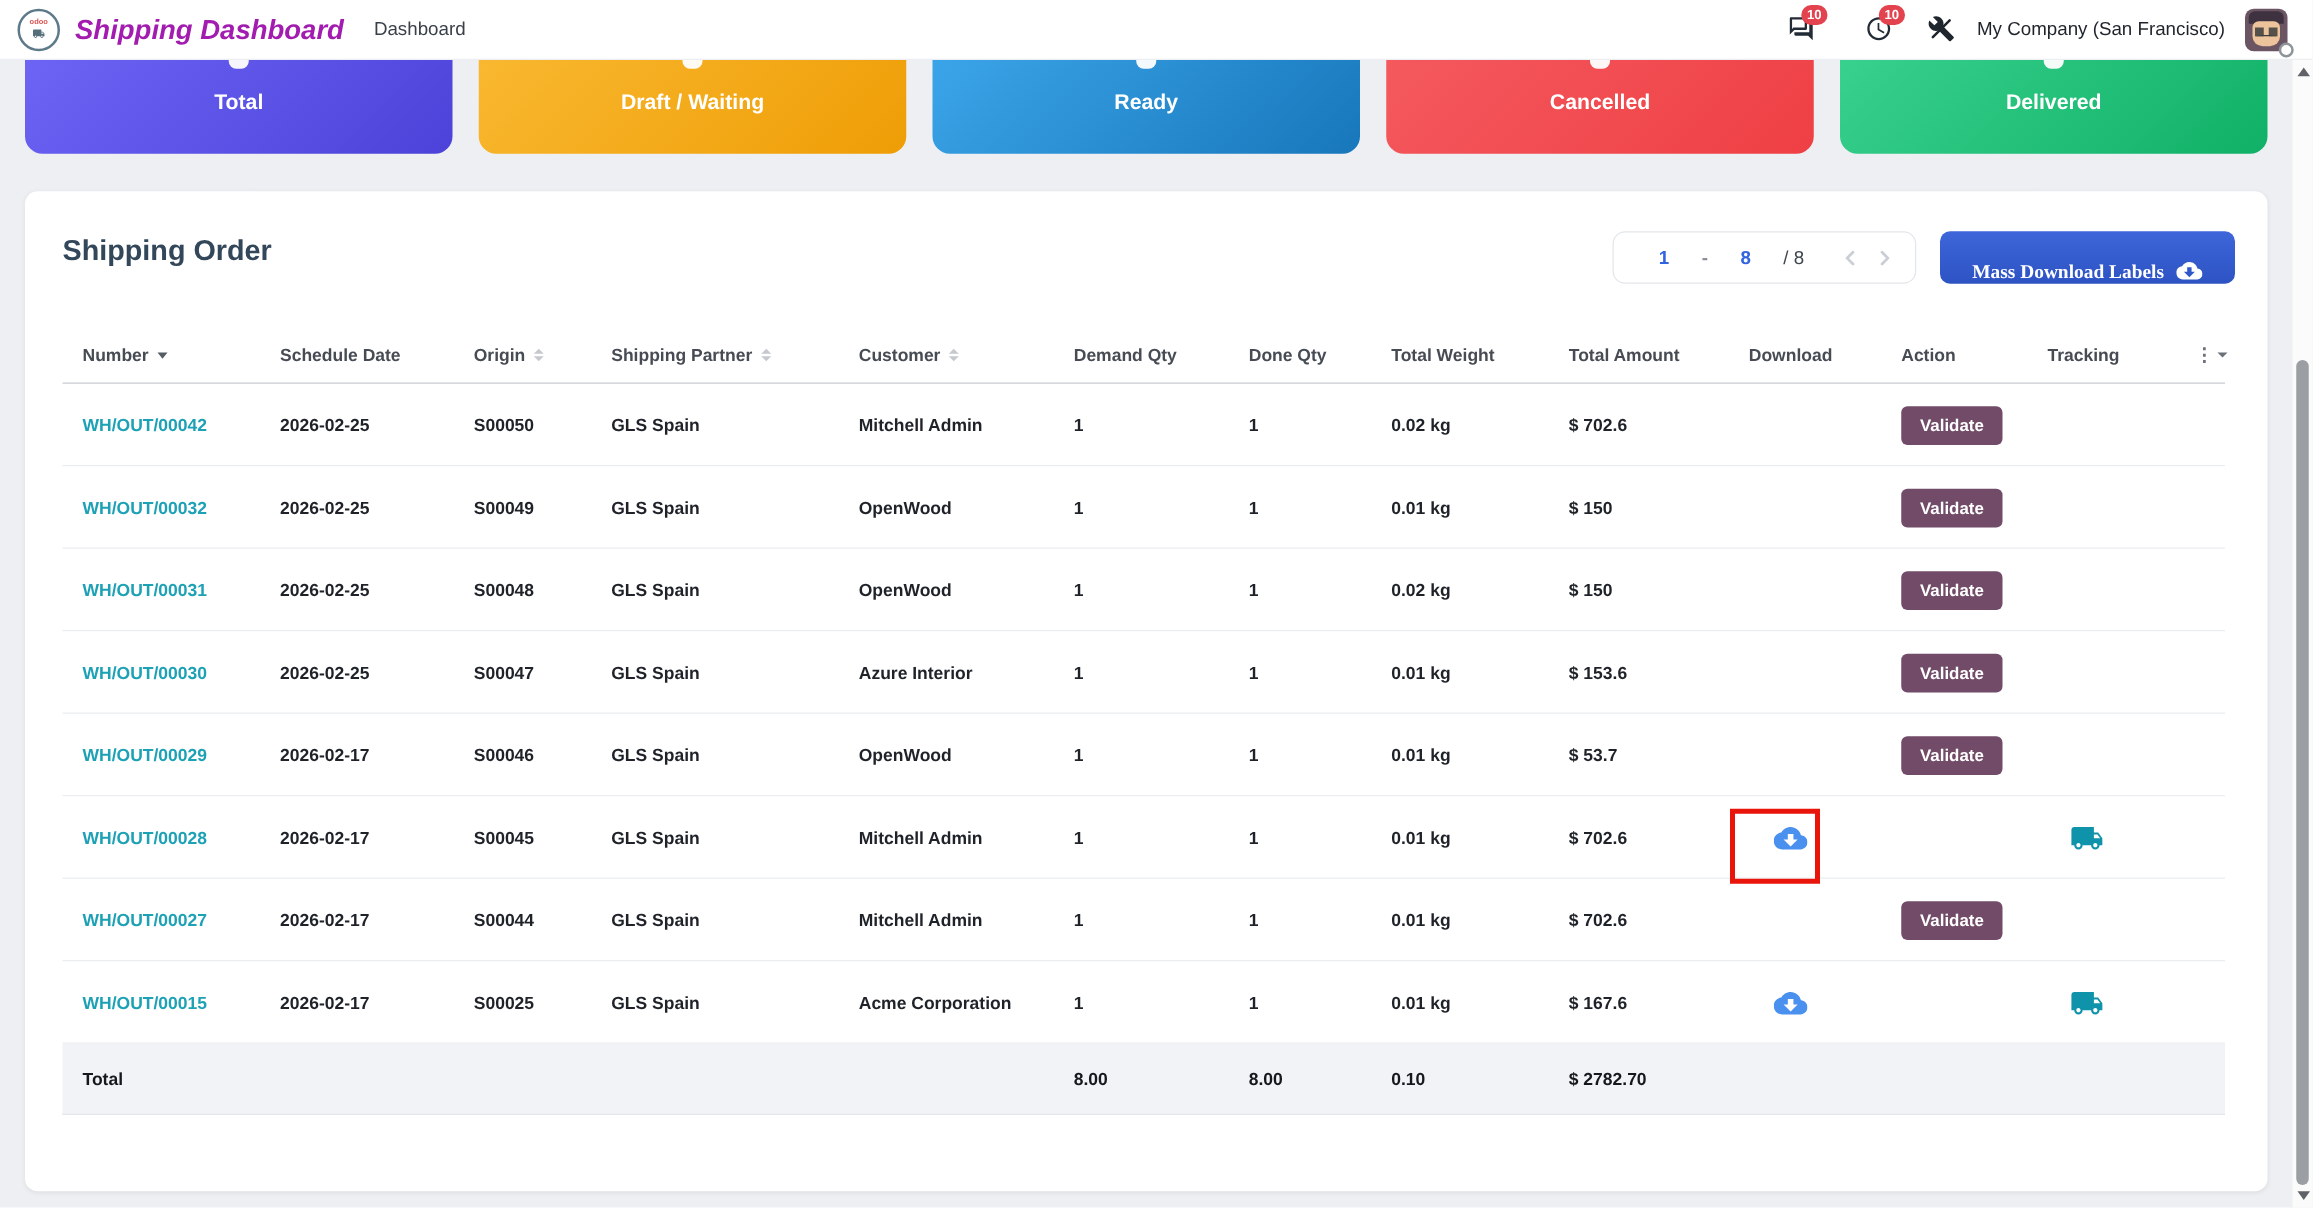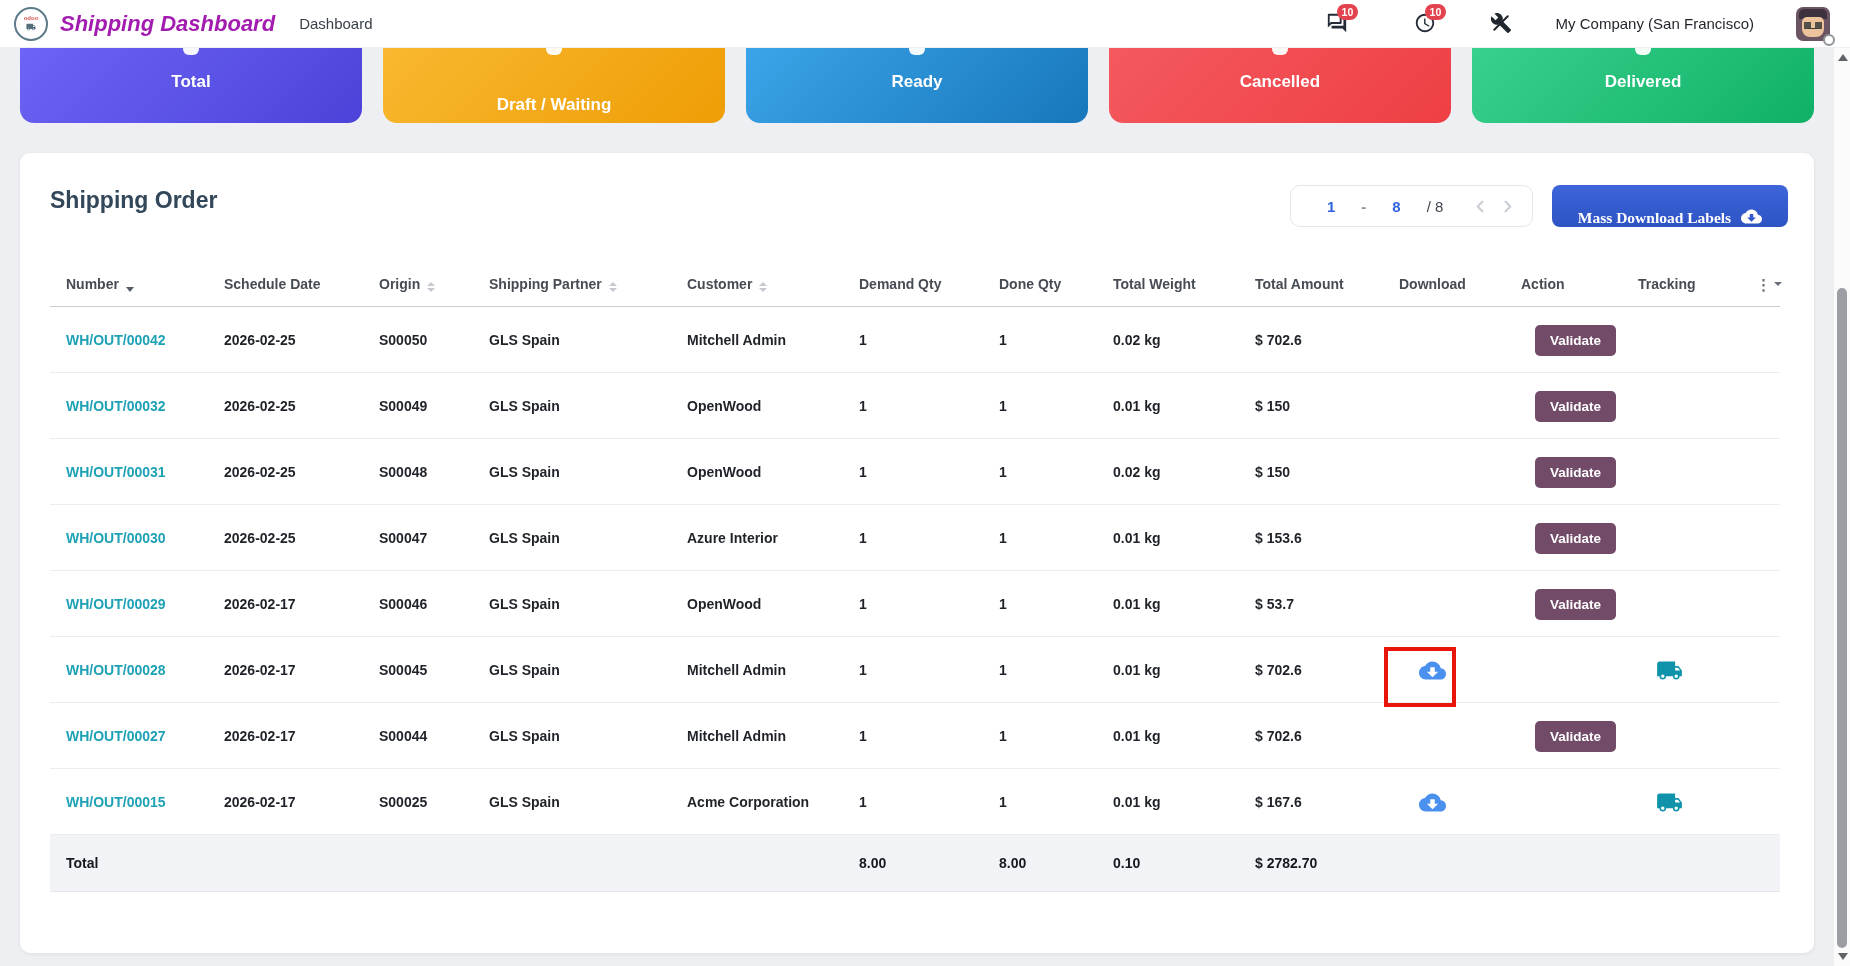--- a/index.html
+++ b/index.html
@@ -17,21 +17,21 @@
     padding:0 20px 0 14px; z-index:6; border-bottom:1px solid #eceef1;
   }
   .logo-circle {
     width:34px; height:34px; border-radius:50%;
     border:2px solid #5d7a8a; display:flex; flex-direction:column;
     align-items:center; justify-content:center; gap:1px; flex:none;
   }
   .logo-odoo { font-size:6px; font-weight:700; color:#d9534f; line-height:1; }
   .app-title { font-size:22px; font-weight:700; color:#a21caf; margin-left:12px;font-style:italic; }
   .menu-item { font-size:15px; font-weight:500; color:#3a4049; margin-left:24px; cursor:pointer; }
-  .nav-right { margin-left:auto; display:flex; align-items:center;gap:26px; }
+  .nav-right { margin-left:auto; display:flex; align-items:center; }
   .icon-wrap { position:relative; width:24px; height:24px; cursor:pointer; }
   .icon-wrap svg { width:22px; height:22px; }
   .badge {
     position:absolute; top:-8px; left:11px;
     background:var(--badge,#e2434e); color:#fff;
     font-size:10.5px; font-weight:700; line-height:1;
     padding:3px 5px; border-radius:9px;
   }
   .gap-lg { margin-right:38px; } .gap-md { margin-right:26px; } .gap-sm { margin-right:16px; }
   .company-name { font-size:15px; font-weight:500; color:#1f242b; margin-right:16px; cursor:pointer; }
@@ -86,29 +86,29 @@
   }
   .mass-btn svg { width:21px; height:21px; }
   
   .table { position:absolute; left:30px; top:109px; width:1730px; }
   .trow {
     display:grid;
     grid-template-columns:158px 155px 110px 198px 172px 140px 114px 142px 144px 122px 117px 118px 40px;
     align-items:center;
   }
   .thead { height:45px; border-bottom:1px solid #c9ccd1; font-size:14px; font-weight:700; color:#474c54; }
-  .thead .cell { display:flex; align-items:flex-end; }
+  .thead .cell { display:flex; align-items:center; }
   .cell { padding-left:16px; }
   .drow { height:66px; border-bottom:1px solid #ecedf0; font-size:14px; font-weight:600; color:#1f2329; }
   .drow .cell { position:relative; height:66px; display:flex; align-items:center; }
   .num-link { color:var(--link,#1da1b5); text-decoration:none; cursor:pointer; font-weight:600; }
   .validate-btn {
     background:var(--validate,#714b67); color:#fff; border:none; border-radius:5px;
     font-family:inherit; font-size:13.5px; font-weight:600;
-    padding:8px 15px; margin-left:14px; cursor:pointer;
+    padding:8px 15px; cursor:pointer;
   }
   .dl-icon { width:27px; height:27px; margin-left:20px; cursor:pointer; }
   .truck-icon { width:27px; height:27px; margin-left:18px; cursor:pointer; }
   .hl-box {
     position:absolute; left:1px; top:10px; width:72px; height:60px;
     border:4px solid var(--hl,#e9150b); z-index:3; pointer-events:none;
   }
   .total-row { height:57px; background:#f2f3f6; border-bottom:1px solid #e4e6ea; font-size:14px; font-weight:700; color:#15181d; }
   
   .sort-desc { width:0; height:0; border-left:4px solid transparent; border-right:4px solid transparent; border-top:5px solid #565c64; margin-left:7px; }
@@ -170,21 +170,21 @@
       <div class="status-ring"></div>
     </div>
   </div>
 </div>
 
 <div class="cards">
     <div class="card" style="background: linear-gradient(135deg, rgb(109, 100, 245), rgb(76, 66, 217));">
       <div class="card-stub"></div>
       <span class="card-label">Total</span>
     </div>
-    <div class="card" style="background: linear-gradient(135deg, rgb(249, 184, 48), rgb(238, 157, 5)); align-items: flex-end;">
+    <div class="card" style="background: linear-gradient(135deg, rgb(249, 184, 48), rgb(238, 157, 5));">
       <div class="card-stub"></div>
       <span class="card-label">Draft / Waiting</span>
     </div>
     <div class="card" style="background: linear-gradient(135deg, rgb(59, 164, 232), rgb(24, 119, 187));">
       <div class="card-stub"></div>
       <span class="card-label">Ready</span>
     </div>
     <div class="card" style="background: linear-gradient(135deg, rgb(244, 89, 94), rgb(238, 63, 68));">
       <div class="card-stub"></div>
       <span class="card-label">Cancelled</span>

